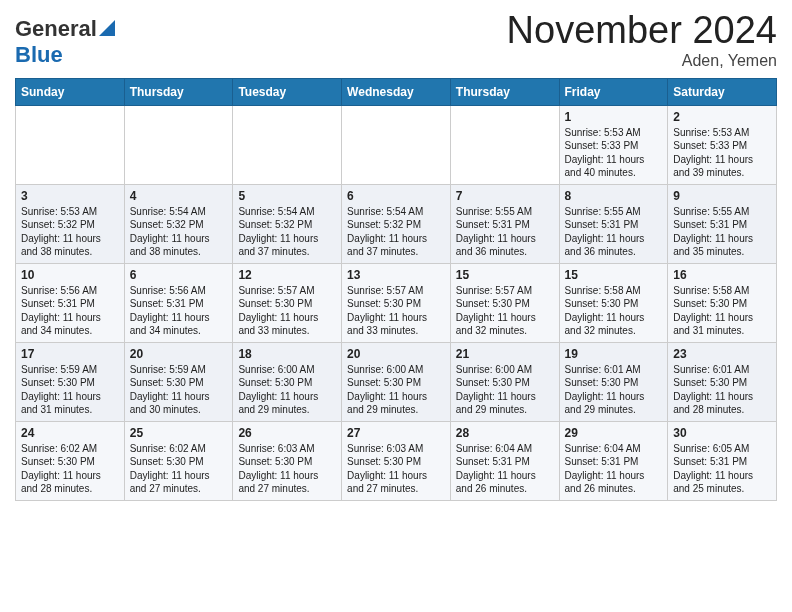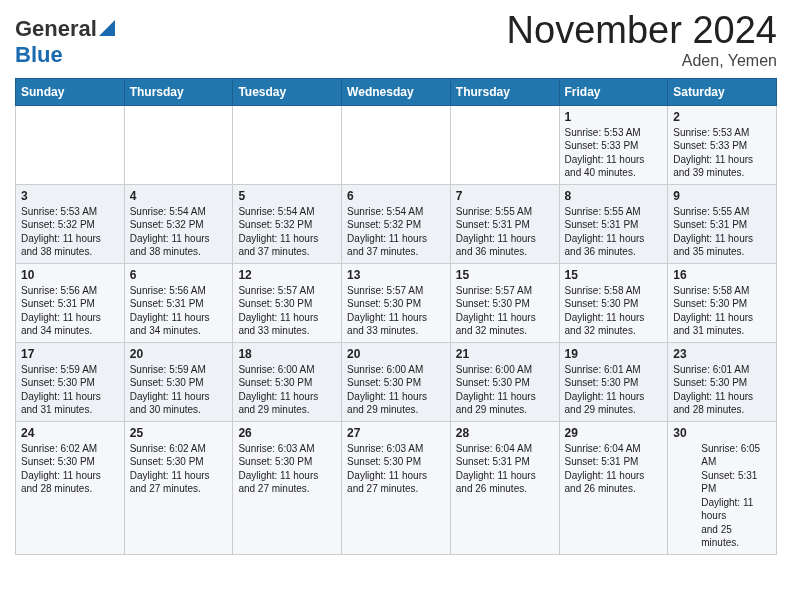--- a/index.html
+++ b/index.html
@@ -337,21 +337,21 @@
           </td>
           <td>
             <span class="day-number">29</span>
             <div class="day-info" style="white-space: pre-line;">Sunrise: 6:04 AM
 Sunset: 5:31 PM
 Daylight: 11 hours
 and 26 minutes.</div>
           </td>
           <td>
             <span class="day-number">30</span>
-            <div class="day-info" style="white-space: pre-line; margin-left: 28px;">Sunrise: 6:05 AM
+            <div class="day-info" style="white-space: pre-line;">Sunrise: 6:05 AM
 Sunset: 5:31 PM
 Daylight: 11 hours
 and 25 minutes.</div>
           </td>
         </tr>
       </tbody>
   </table>
 </div>
 
 </body></html>

